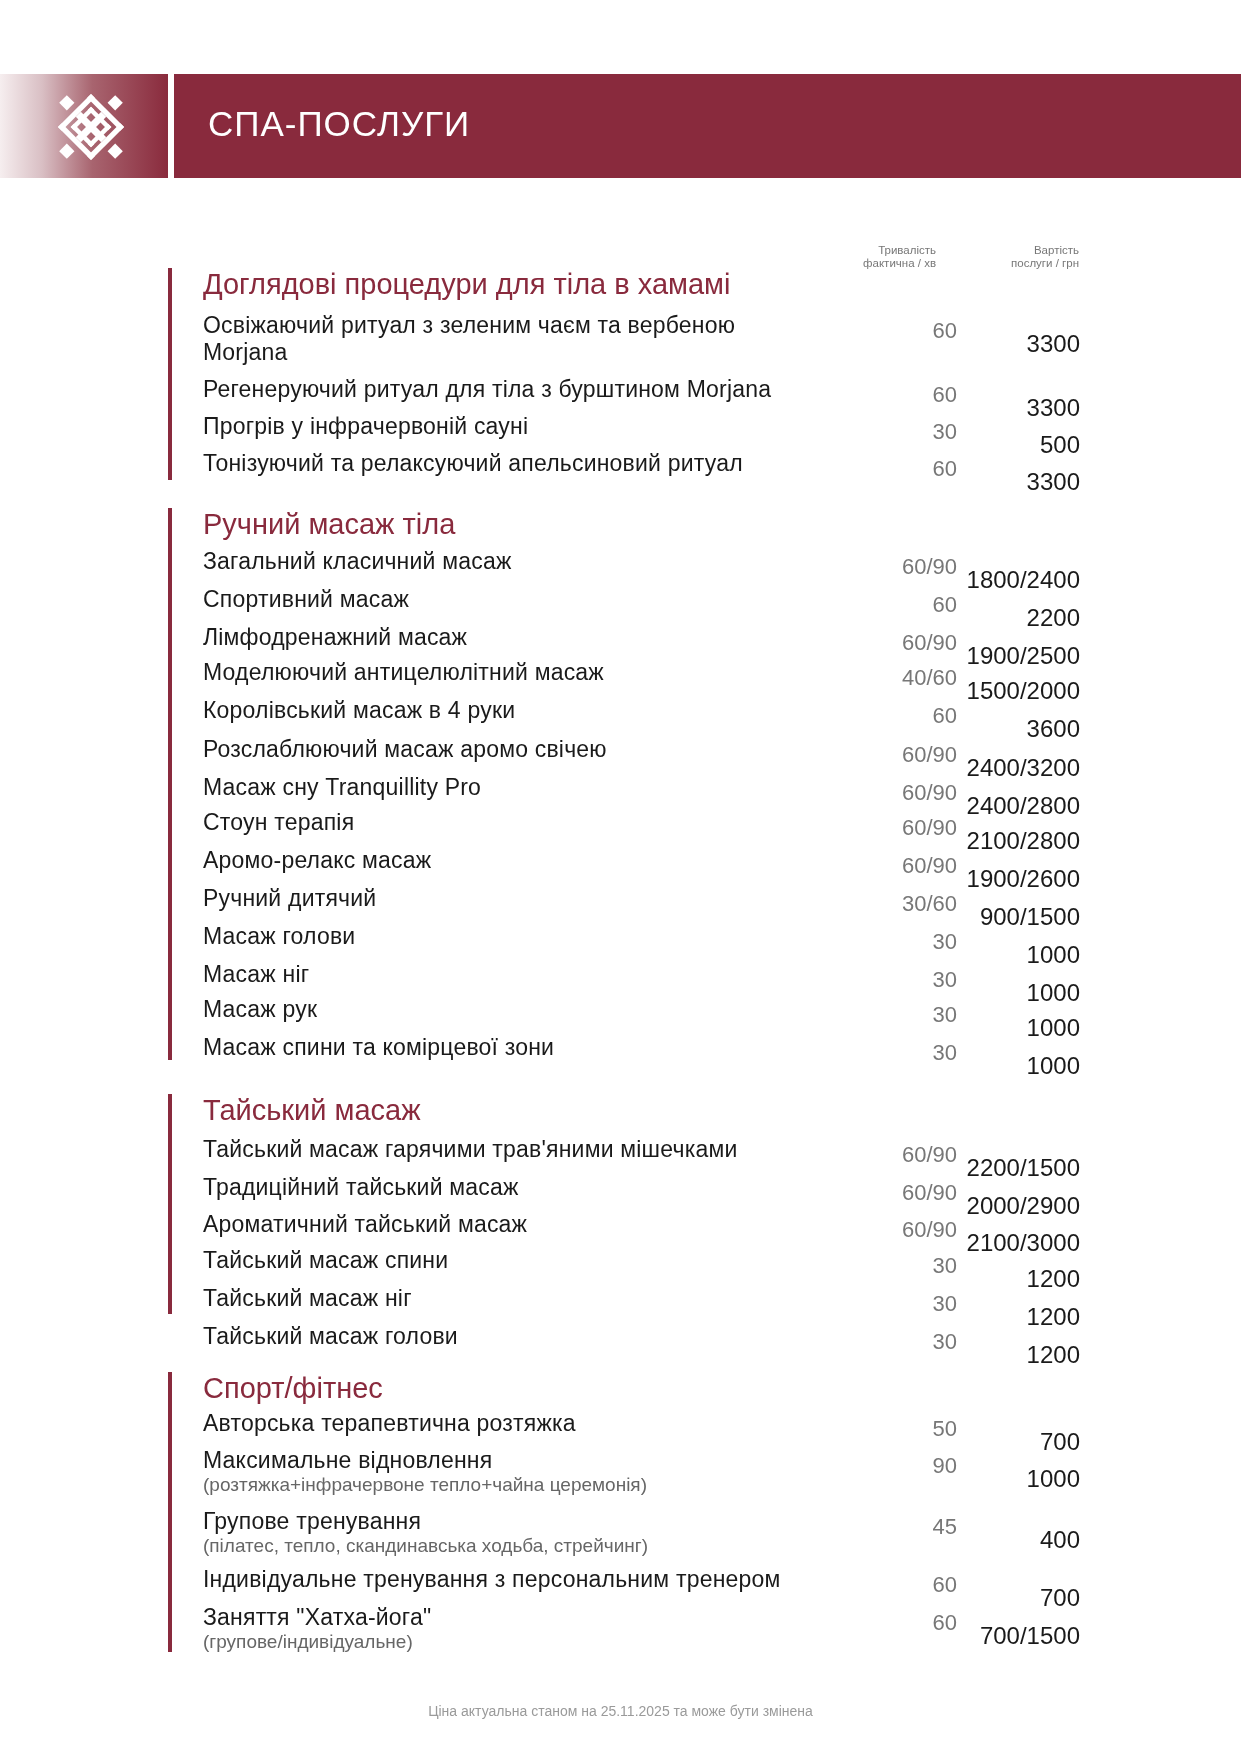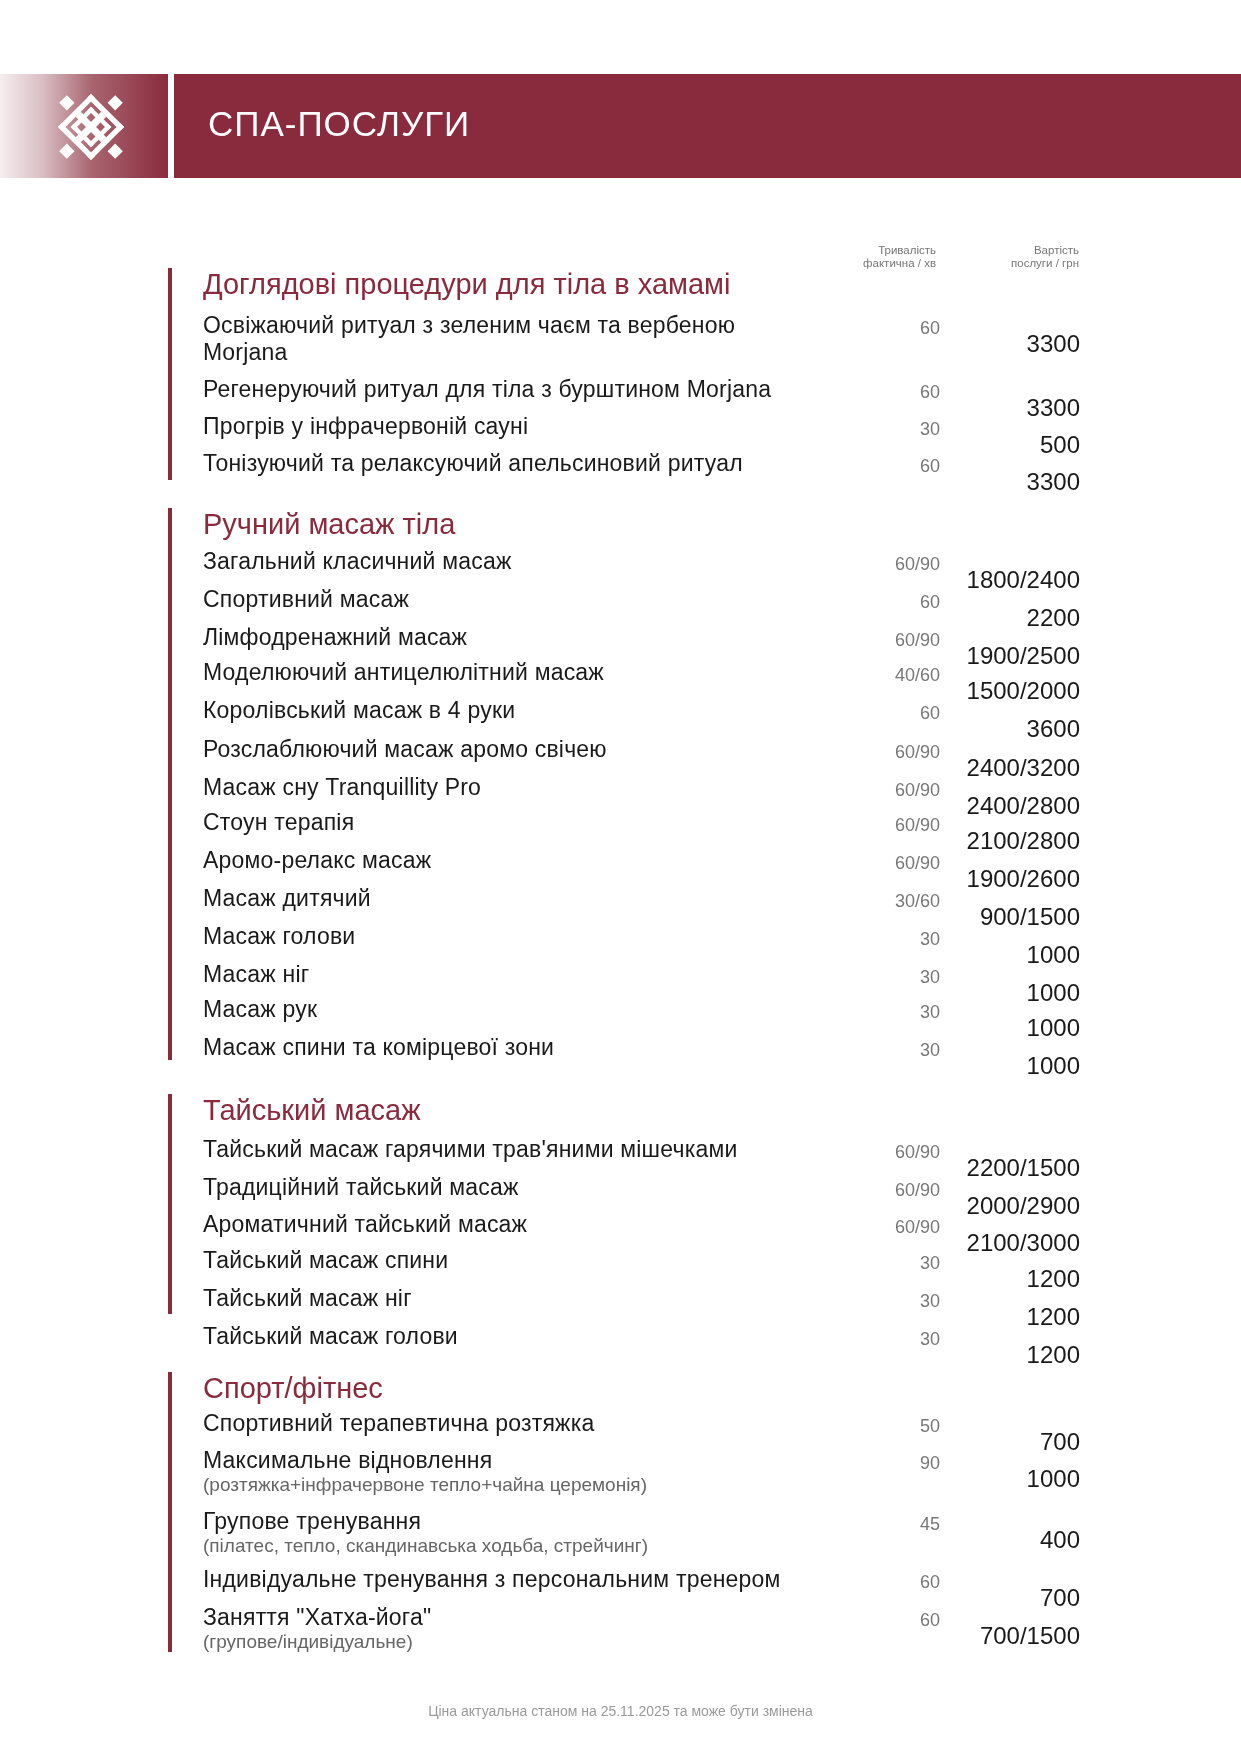--- a/index.html
+++ b/index.html
@@ -28,21 +28,21 @@
   .col-price { right: 162px; }
   .section { position: absolute; left: 168px; width: 912px; }
   .section-bar { position: absolute; left: 0; top: 0; width: 4px; background: #892a3d; }
   .section-title {
     position: absolute; left: 35px; color: #892a3d; font-size: 29px;
     font-family: "Liberation Sans", sans-serif;
   }
   .row { position: absolute; left: 35px; width: 877px; }
   .row-name { position: absolute; left: 0; font-size: 23px; line-height: 27px; color: #1a1a1a; letter-spacing: 0.2px; }
   .row-sub { position: absolute; left: 0; top: 27px; font-size: 19px; color: #666; line-height: 22px; }
-  .row-dur { position: absolute; right: 140px; top: 6px; font-size: 18px; color: #777; text-align: right; }
+  .row-dur { position: absolute; right: 123px; top: 6px; font-size: 22px; color: #777; text-align: right; }
   .row-price { position: absolute; right: 0; top: 18px; font-size: 24px; color: #1a1a1a; text-align: right; }
   .footer {
     position: absolute; top: 1703px; left: 0; width: 1241px; text-align: center;
     font-size: 14px; color: #9a9a9a;
   }
 </style>
 </head>
 <body>
 
 <div class="header">
@@ -149,21 +149,21 @@
         <div class="row-name">Стоун терапія</div>
         <div class="row-dur">60/90</div>
         <div class="row-price">2100/2800</div>
       </div>
       <div class="row" style="top: 339px;">
         <div class="row-name">Аромо-релакс масаж</div>
         <div class="row-dur">60/90</div>
         <div class="row-price">1900/2600</div>
       </div>
       <div class="row" style="top: 377px;">
-        <div class="row-name">Масаж дитячий</div>
+        <div class="row-name">Ручний дитячий</div>
         <div class="row-dur">30/60</div>
         <div class="row-price">900/1500</div>
       </div>
       <div class="row" style="top: 415px;">
         <div class="row-name">Масаж голови</div>
         <div class="row-dur">30</div>
         <div class="row-price">1000</div>
       </div>
       <div class="row" style="top: 453px;">
         <div class="row-name">Масаж ніг</div>
@@ -212,21 +212,21 @@
       <div class="row" style="top: 229px;">
         <div class="row-name">Тайський масаж голови</div>
         <div class="row-dur">30</div>
         <div class="row-price">1200</div>
       </div>
     </div>
     <div class="section" style="top: 1372px;">
     <div class="section-bar" style="height:280px"></div>
     <div class="section-title" style="top:0px">Спорт/фітнес</div>
       <div class="row" style="top: 38px;">
-        <div class="row-name">Спортивний терапевтична розтяжка</div>
+        <div class="row-name">Авторська терапевтична розтяжка</div>
         <div class="row-dur">50</div>
         <div class="row-price">700</div>
       </div>
       <div class="row" style="top: 75px;">
         <div class="row-name">Максимальне відновлення</div>
         <div class="row-sub">(розтяжка+інфрачервоне тепло+чайна церемонія)</div>
         <div class="row-dur">90</div>
         <div class="row-price">1000</div>
       </div>
       <div class="row" style="top: 136px;">

